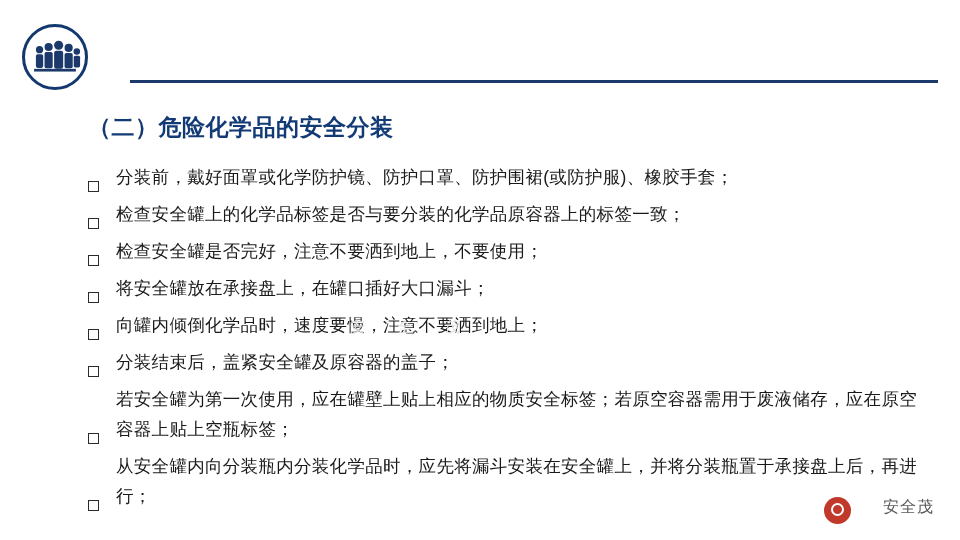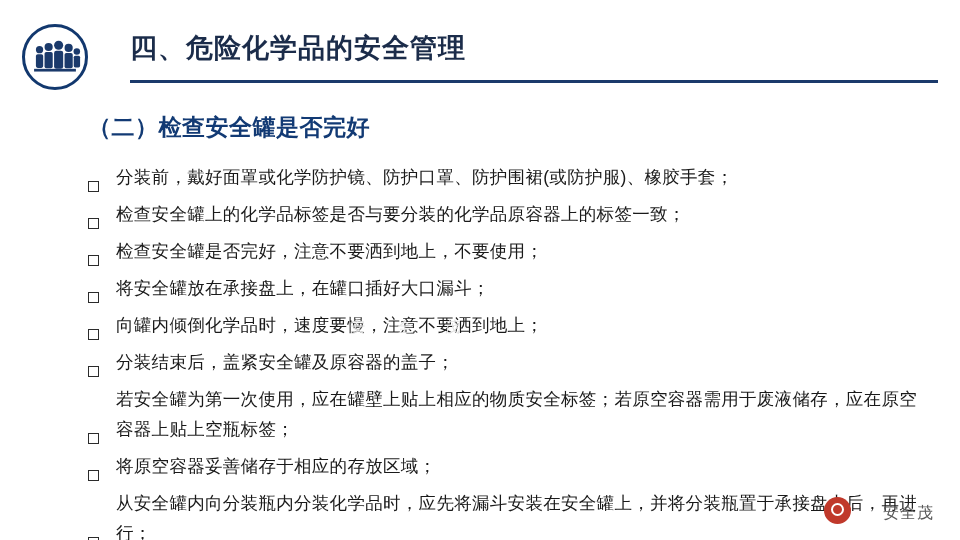--- a/index.html
+++ b/index.html
@@ -117,21 +117,21 @@
     white-space: nowrap;
     pointer-events: none;
     user-select: none;
   }
 
   .wm-badge {
     position: absolute;
     right: 26px;
     bottom: 16px;
     display: flex;
-    align-items: flex-end;
+    align-items: flex-start;
     gap: 24px;
   }
   .wm-badge .wm-logo {
     width: 27px;
     height: 27px;
     border-radius: 50%;
     background: #c0392b;
     position: relative;
     margin-right: 8px;
   }
@@ -169,25 +169,24 @@
           <circle cx="37" cy="20" r="5"></circle>
           <rect x="32" y="26" width="10" height="20" rx="2.5"></rect>
           <circle cx="48" cy="23" r="4.5"></circle>
           <rect x="43.5" y="28.5" width="9" height="17" rx="2"></rect>
           <circle cx="57" cy="27" r="3.6"></circle>
           <rect x="53.6" y="31.5" width="7" height="13" rx="1.8"></rect>
         </g>
         <rect x="10" y="46" width="46" height="3" fill="#1b3a6b"></rect>
       </svg>
     </div>
-    <div class="header-title">四、危险化学品的安全管理</div>
     <div class="header-rule"></div>
   </div>
 
-  <div class="section-title">（二）检查安全罐是否完好</div>
+  <div class="section-title">（二）危险化学品的安全分装</div>
 
   <div class="bullet-list">
 
     <div class="bullet-row">
       <span class="bullet-marker"></span>
       <span class="bullet-text">分装前，戴好面罩或化学防护镜、防护口罩、防护围裙(或防护服)、橡胶手套；</span>
     </div>
 
     <div class="bullet-row">
       <span class="bullet-marker"></span>
@@ -212,24 +211,20 @@
     <div class="bullet-row">
       <span class="bullet-marker"></span>
       <span class="bullet-text">分装结束后，盖紧安全罐及原容器的盖子；</span>
     </div>
 
     <div class="bullet-row">
       <span class="bullet-marker"></span>
       <span class="bullet-text">若安全罐为第一次使用，应在罐壁上贴上相应的物质安全标签；若原空容器需用于废液储存，应在原空容器上贴上空瓶标签；</span>
     </div>
 
-    <div class="bullet-row">
-      <span class="bullet-marker"></span>
-      <span class="bullet-text">将原空容器妥善储存于相应的存放区域；</span>
-    </div>
 
     <div class="bullet-row">
       <span class="bullet-marker"></span>
       <span class="bullet-text">从安全罐内向分装瓶内分装化学品时，应先将漏斗安装在安全罐上，并将分装瓶置于承接盘上后，再进行；</span>
     </div>
 
   </div>
 
   <div class="wm-center">安 全 茂</div>
 

